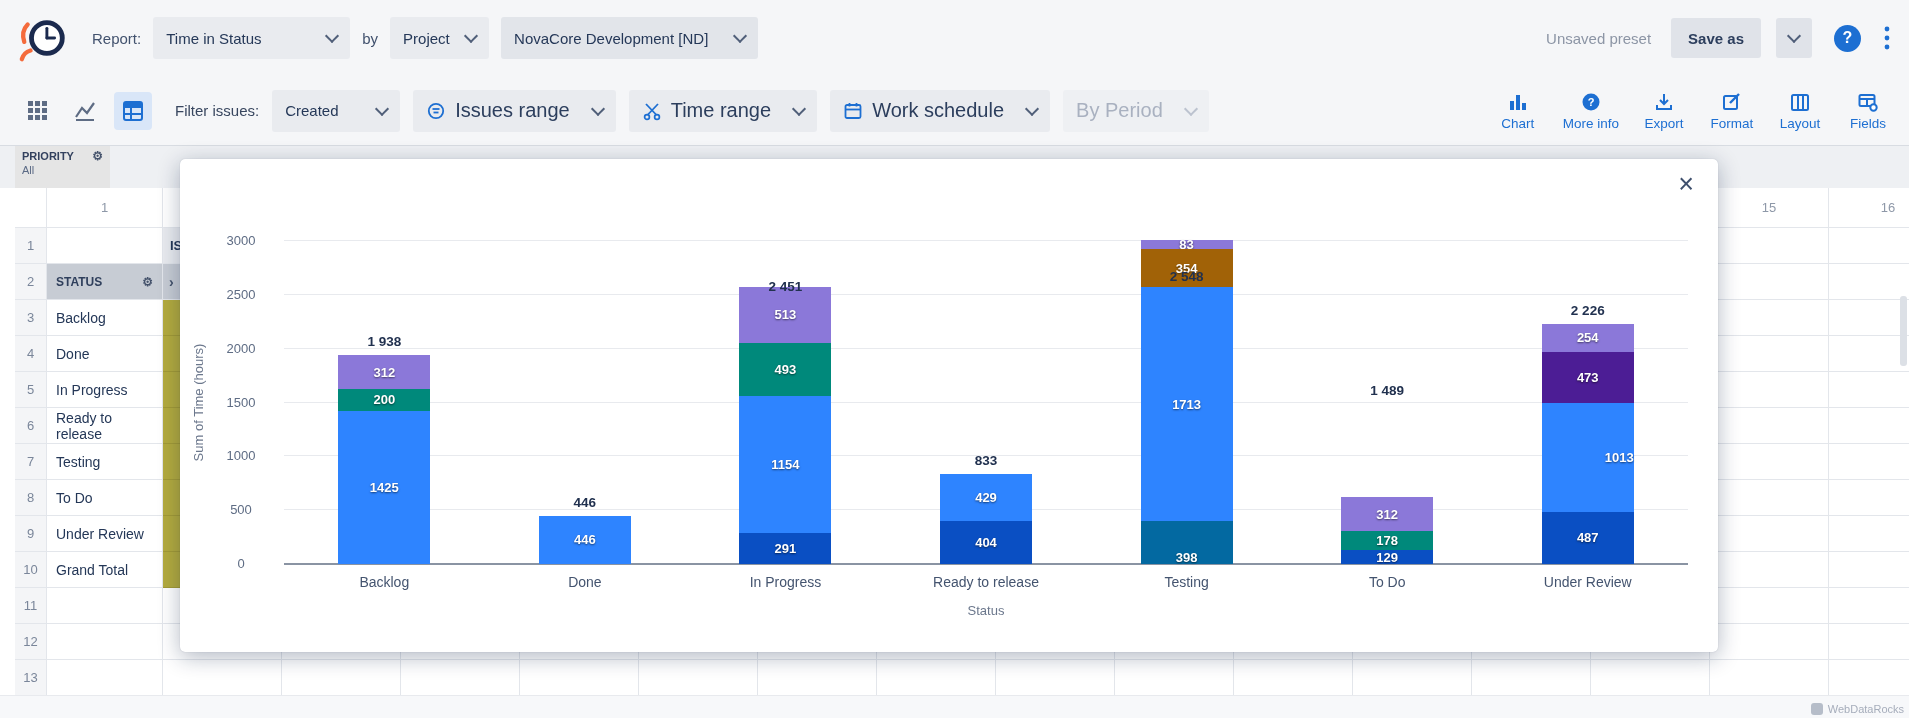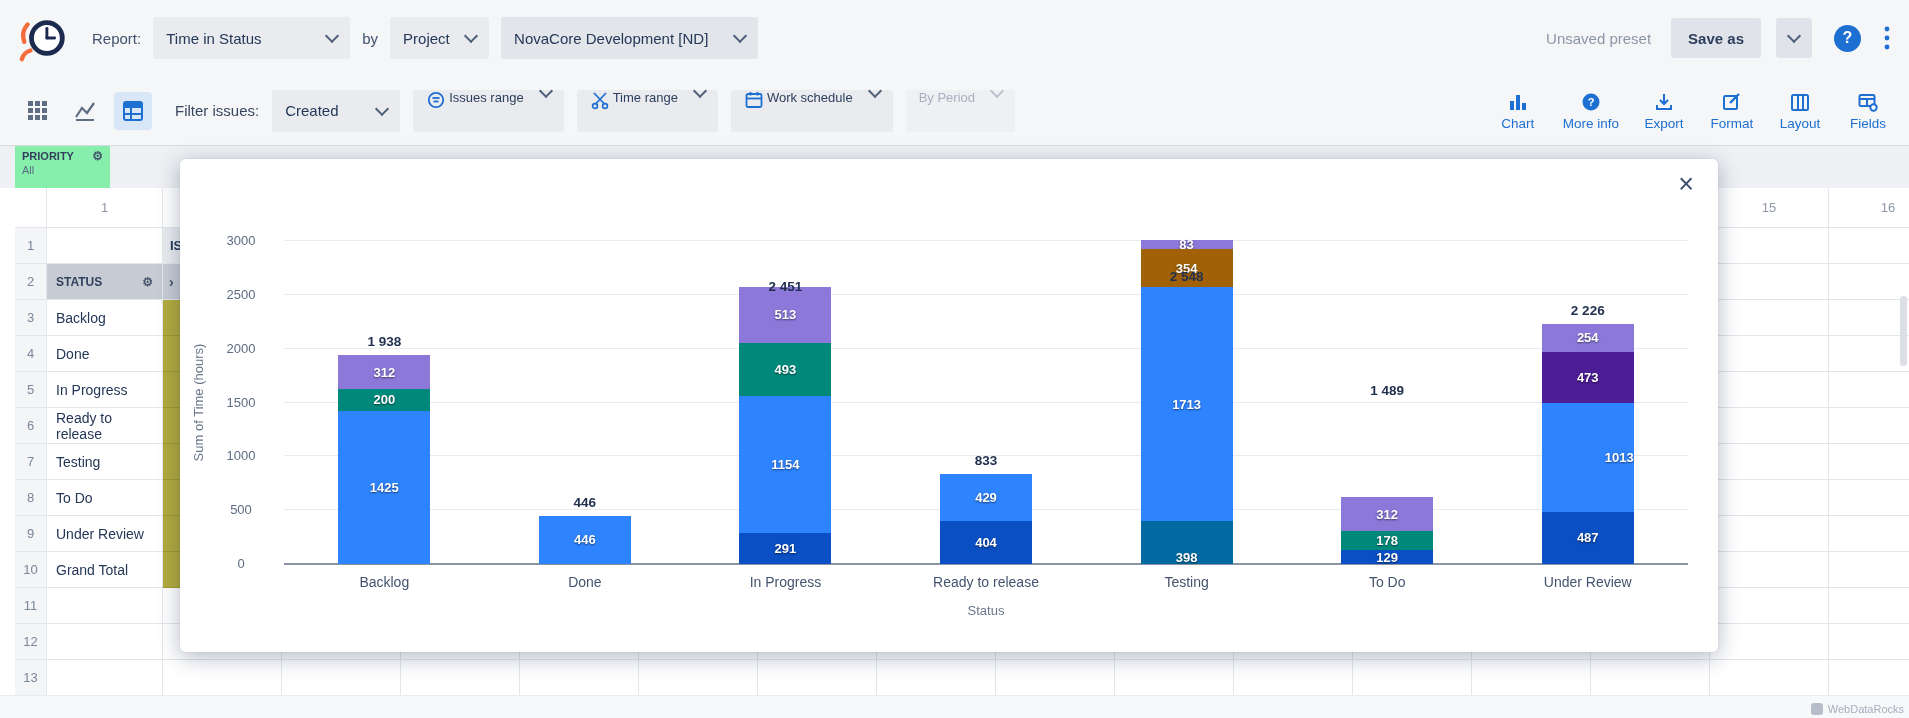--- a/index.html
+++ b/index.html
@@ -28,33 +28,33 @@
   .help-circle{width:27px;height:27px;border-radius:50%;background:#1d6fd2;color:#fff;font-size:16px;
                font-weight:bold;display:flex;align-items:center;justify-content:center;cursor:pointer;margin-left:10px}
   .kebab{margin-left:10px;cursor:pointer;display:flex;align-items:center}
 
   
   .toolbar{position:absolute;top:76px;left:0;width:1909px;height:70px;background:#f5f6f8;
            border-bottom:1px solid #d8dce2;display:flex;align-items:center;padding:0 18px;box-sizing:border-box;gap:13px}
   .viewicons{display:flex;align-items:center;gap:10px;margin-right:10px}
   .viewbtn{width:38px;height:38px;display:flex;align-items:center;justify-content:center;border-radius:4px;cursor:pointer}
   .viewbtn.sel{background:#d9e6f8}
-  .pill{height:42px;background:#e9ebef;border-radius:3px;display:inline-flex;align-items:flex-start;
-        justify-content:space-between;padding:0 13px;font-size:13px;color:#2c3e5d;cursor:pointer;box-sizing:border-box;gap:3px}
+  .pill{height:42px;background:#e9ebef;border-radius:3px;display:inline-flex;align-items:center;
+        justify-content:space-between;padding:0 13px;font-size:20px;color:#2c3e5d;cursor:pointer;box-sizing:border-box;gap:9px}
   .pill .txt{white-space:nowrap}
   .pill.dis{background:#eef0f3;color:#a9b1c0;cursor:default}
   .dd-created{width:128px}
   .actions{margin-left:auto;display:flex;align-items:flex-start;gap:22px}
   .action{display:flex;flex-direction:column;align-items:center;gap:3px;cursor:pointer;min-width:46px}
   .action .alabel{font-size:13.5px;color:#1d6fd2}
 
   
   .pivot{position:absolute;top:146px;left:0;right:0;bottom:0;background:#fff}
   .strip{position:absolute;top:0;left:0;right:0;height:42px;background:#eef0f3}
-  .priority{position:absolute;top:0;left:15px;width:95px;height:42px;background:#86efac;
+  .priority{position:absolute;top:0;left:15px;width:95px;height:42px;background:#e5e5e5;
             padding:4px 7px;box-sizing:border-box;cursor:pointer}
   .prio-top{display:flex;align-items:center;justify-content:space-between;font-size:11px;font-weight:bold;color:#33415e}
   .gear{font-size:12px;color:#44526b;line-height:1}
   .prio-val{font-size:11px;color:#5b6a85;margin-top:2px}
   .pgrid{position:absolute;top:42px;left:15px}
   .hrow{display:flex;height:40px}
   .prow{display:flex;height:36px}
   .pc{flex:none;border-right:1px solid #e3e6eb;border-bottom:1px solid #e3e6eb;display:flex;
       align-items:center;overflow:hidden;box-sizing:border-box;background:#fff}
   .c0{width:32px;justify-content:center;background:#f4f5f7;color:#7a869a;font-size:13px}

